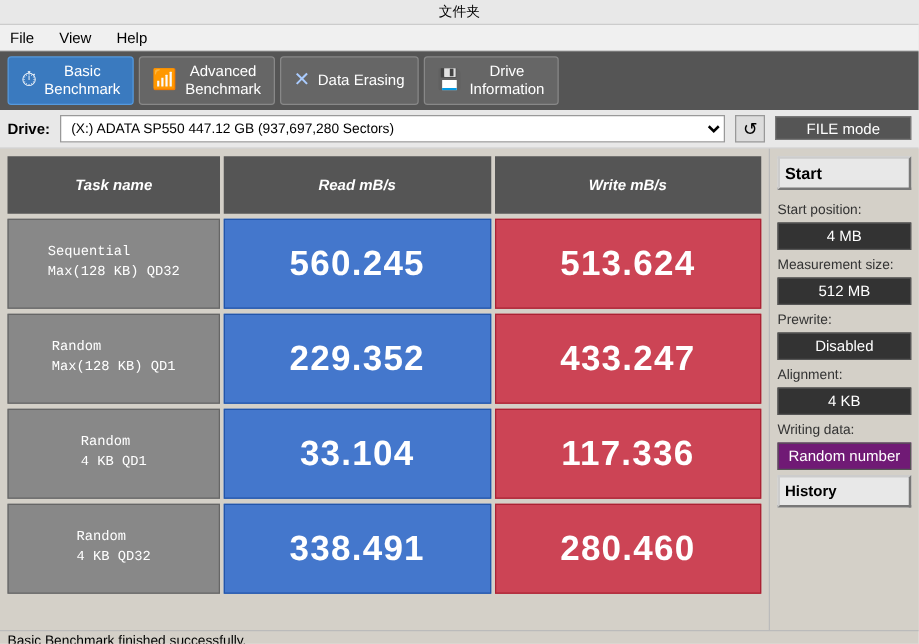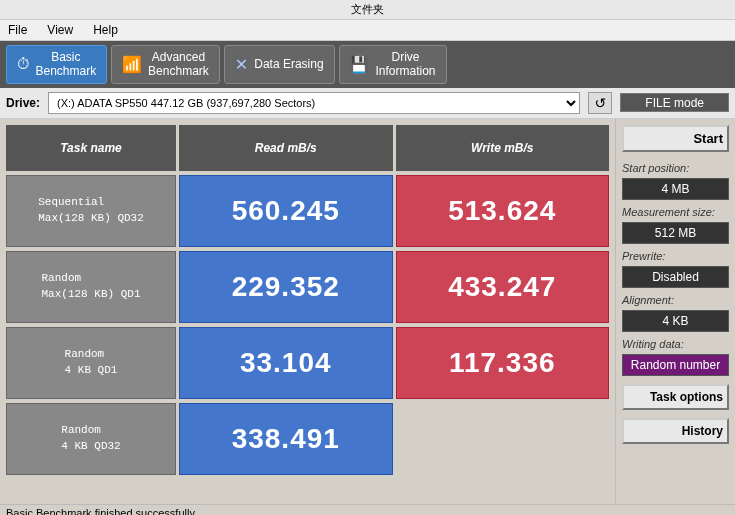--- a/index.html
+++ b/index.html
@@ -193,31 +193,30 @@
       padding: 6px;
       display: flex;
       flex-direction: column;
       gap: 4px;
       border-left: 1px solid #bbb;
     }
     .start-btn {
       background: #e8e8e8;
       border: 2px outset #ccc;
       padding: 4px;
-      text-align: right;
+      text-align: left;
       cursor: pointer;
       font-weight: bold;
       font-size: 13px;
       margin-bottom: 4px;
     }
     .panel-label {
       font-size: 11px;
       color: #333;
       margin-top: 2px;
-      font-style: italic;
     }
     .panel-value {
       background: #333;
       color: white;
       padding: 3px 6px;
       font-size: 12px;
       text-align: center;
       border: 1px solid #555;
     }
     .panel-value.blue-btn {
@@ -327,20 +326,23 @@
       <div class="row-write">
         <span>117.336</span>
       </div>
     </div>
 
     <div class="bench-row">
       <div class="row-label">Random<br>4 KB QD32</div>
       <div class="row-read">
         <span>338.491</span>
       </div>
+      <div class="row-write">
+        <span>280.460</span>
+      </div>
     </div>
 
   </div>
 
   <div class="right-panel">
     <button class="start-btn">Start</button>
 
     <div class="panel-label">Start position:</div>
     <div class="panel-value">4 MB</div>
 
@@ -349,21 +351,20 @@
 
     <div class="panel-label">Prewrite:</div>
     <div class="panel-value">Disabled</div>
 
     <div class="panel-label">Alignment:</div>
     <div class="panel-value">4 KB</div>
 
     <div class="panel-label">Writing data:</div>
     <div class="panel-value blue-btn">Random number</div>
 
-    <button class="start-btn" style="margin-top:4px;font-size:12px;">Task options</button>
     <button class="start-btn" style="font-size:12px;">History</button>
   </div>
 
 </div>
 
 <div class="status-bar">
   <span>Basic Benchmark finished successfully.</span>
 </div>
 
 </body></html>

